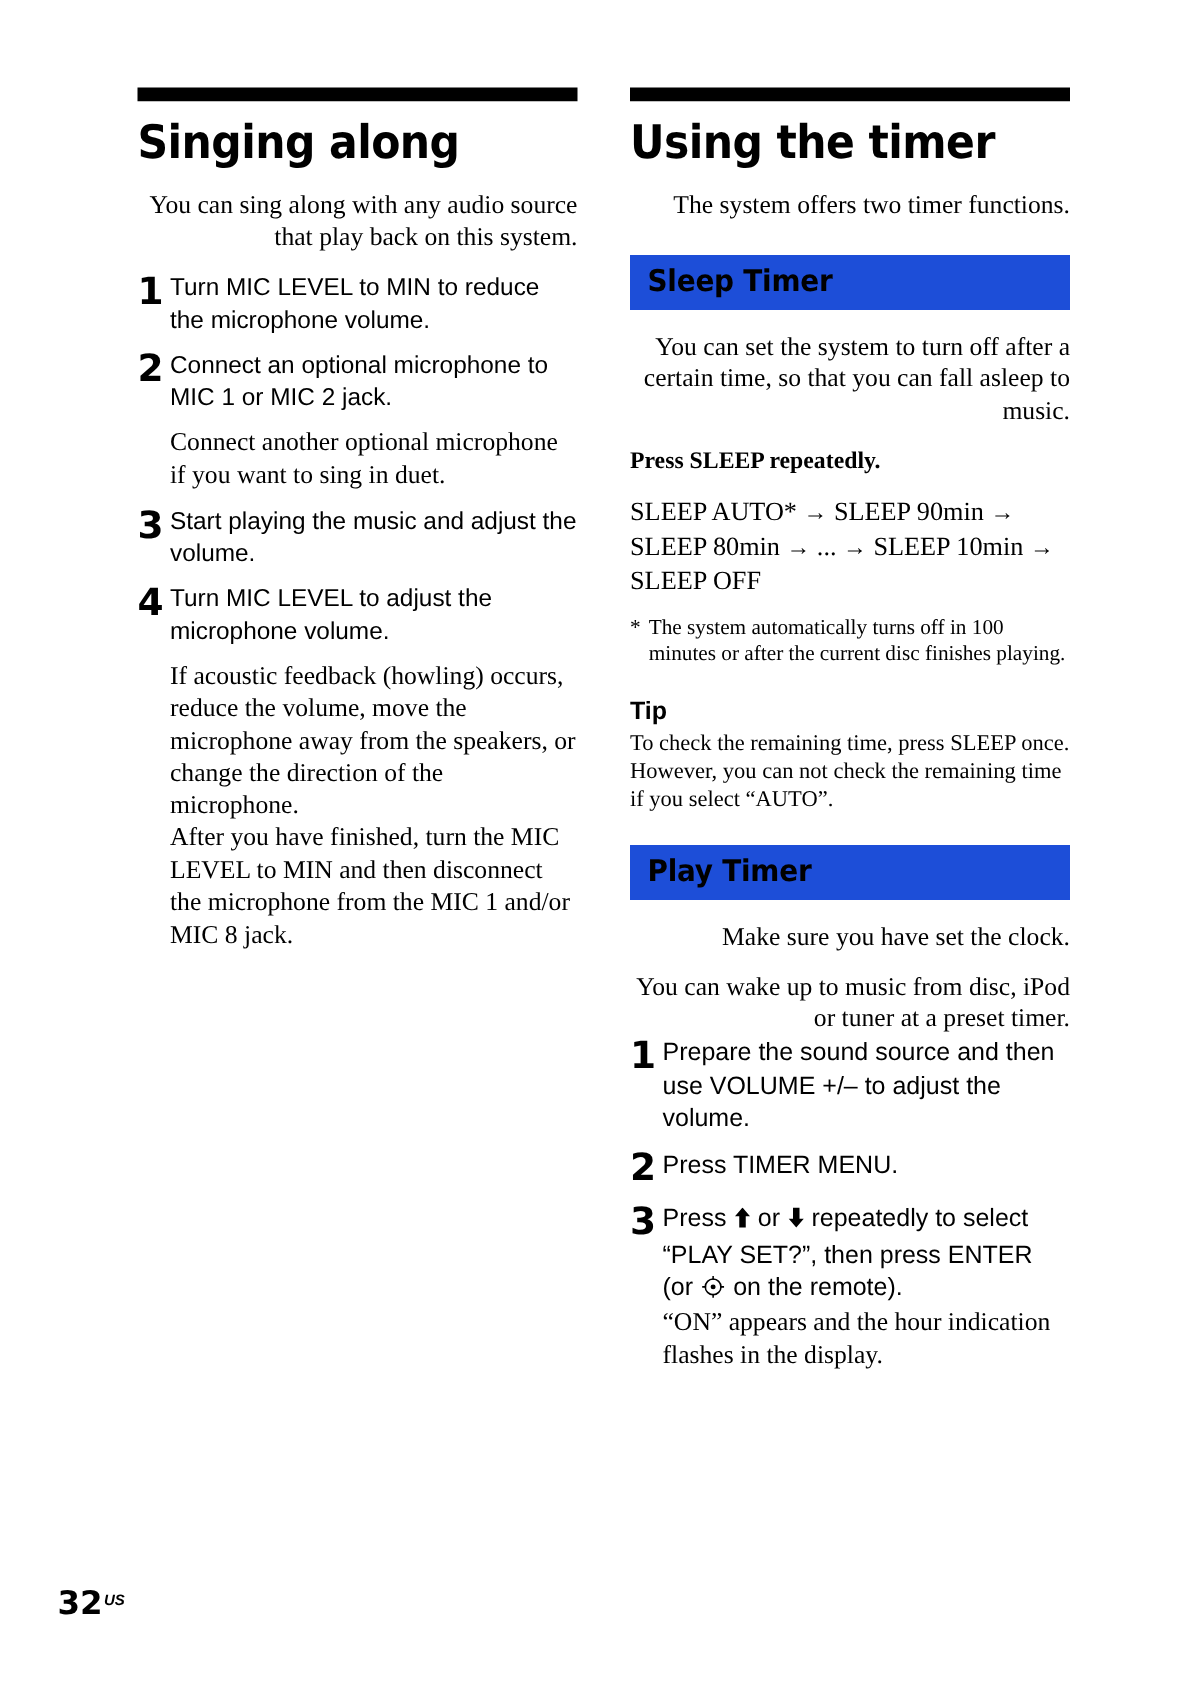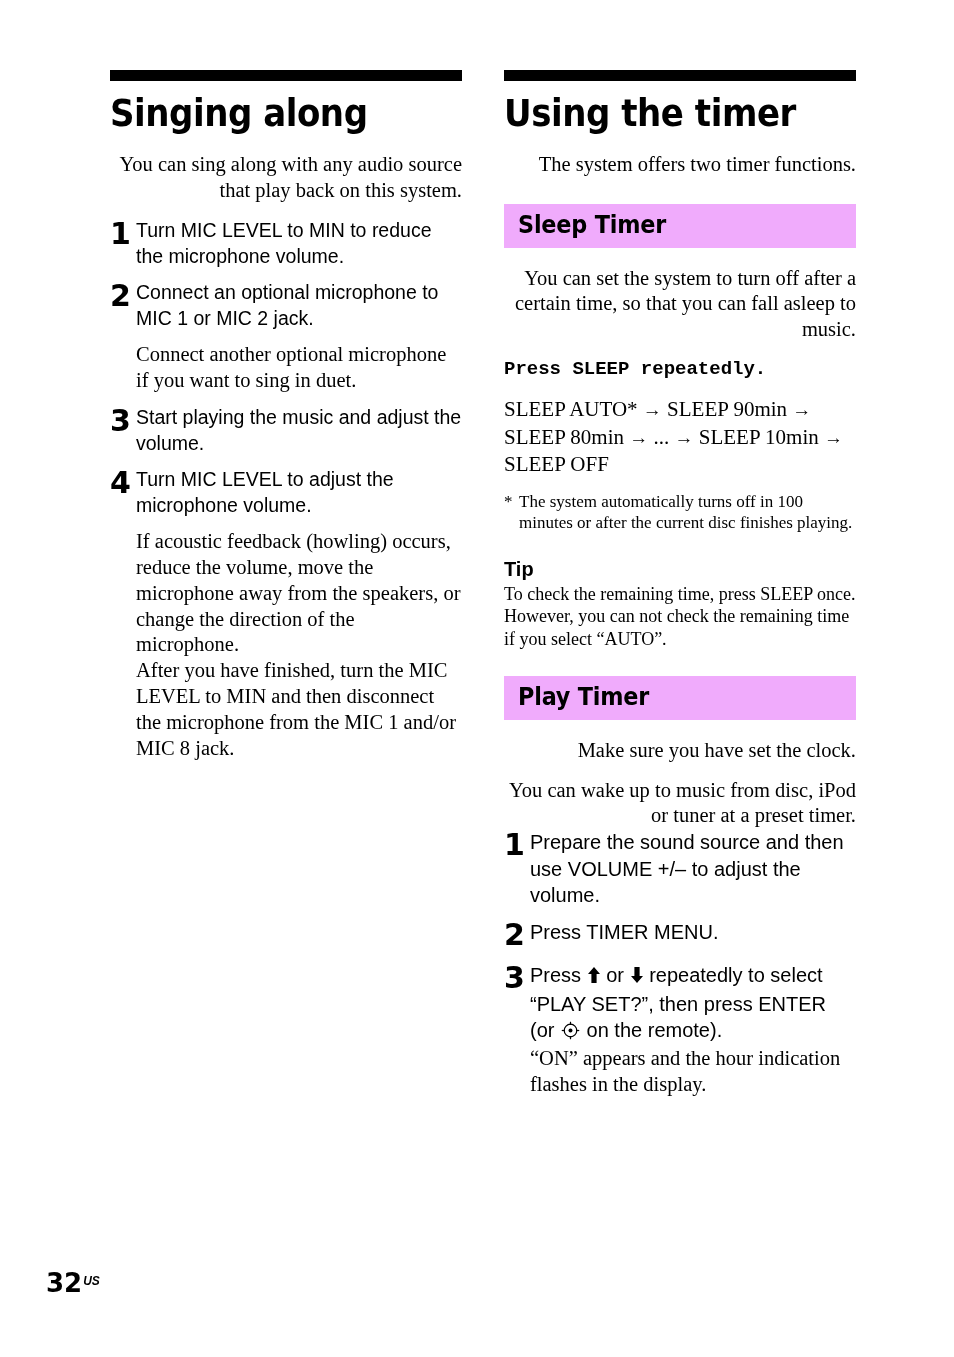--- a/index.html
+++ b/index.html
@@ -48,21 +48,21 @@
     font-family: "Liberation Serif", serif;
     font-size: 20.5px;
     line-height: 1.26;
     margin: 0 0 14px 0;
     text-align: right;
   }
   p.body.tight { margin-bottom: 0; }
 
   
   .graybox {
-    background: #f0abfc;
+    background: #1d4ed8;
     padding: 8px 0 9px 14px;
     margin: 26px 0 18px 0;
   }
   .graybox span {
     font-family: "DejaVu Sans", sans-serif;
     font-weight: bold;
     font-size: 24px;
     line-height: 1.1;
     letter-spacing: -0.2px;
     transform: scaleX(0.93);
@@ -96,21 +96,21 @@
 
   .step-body {
     font-family: "Liberation Serif", serif;
     font-size: 20.5px;
     line-height: 1.26;
     margin: 4px 0 12px 26px;
   }
 
   
   .lead {
-    font-family: Liberation Mono, monospace;
+    font-family: Liberation Serif, serif;
     font-weight: bold;
     font-size: 19px;
     line-height: 1.3;
     margin: 0 0 4px 0;
   }
   .tiplabel {
     font-family: "Liberation Sans", sans-serif;
     font-weight: bold;
     font-size: 20px;
     line-height: 1.3;

